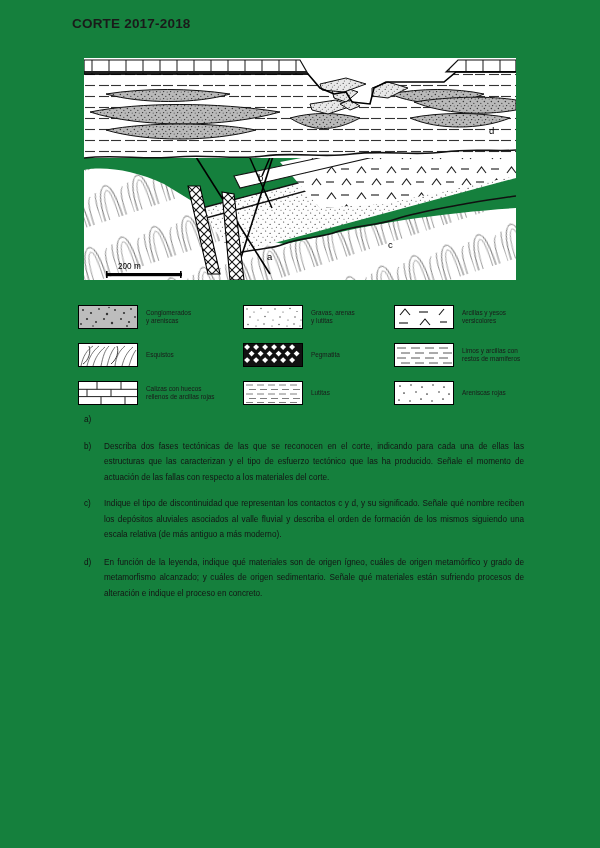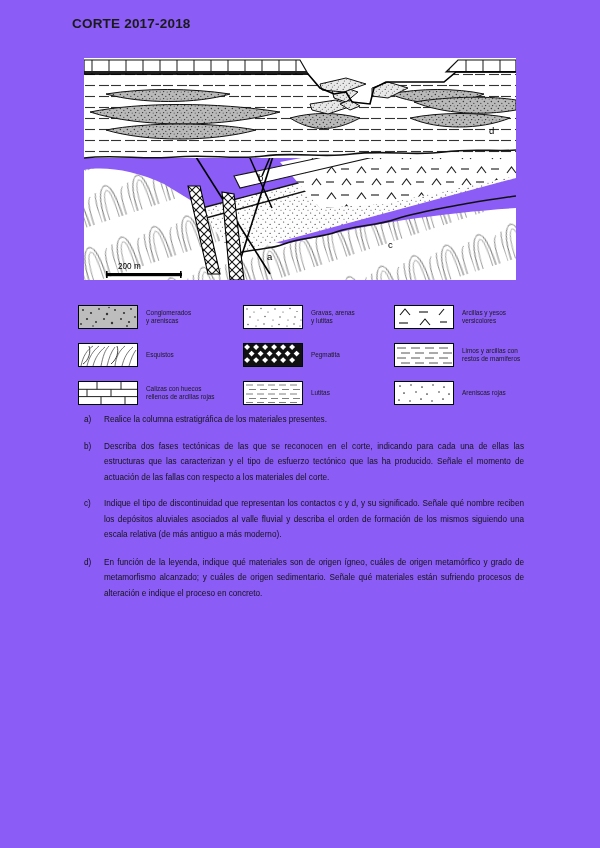--- a/index.html
+++ b/index.html
@@ -1,17 +1,17 @@
 <!DOCTYPE html>
 <html><head>
 <meta charset="utf-8">
 <style>
   html,body{margin:0;padding:0;background:#ffffff;}
   body{width:600px;height:848px;position:relative;font-family:"Liberation Sans",sans-serif;color:#111;}
-  .page{position:absolute;inset:0;background:#8b5cf6;}
+  .page{position:absolute;inset:0;background:#15803d;}
 
   .title{position:absolute;left:72px;top:16px;font-size:13.5px;font-weight:bold;letter-spacing:.2px;color:#1a1a1a;}
 
   .figure{position:absolute;left:84px;top:58px;width:432px;height:222px;}
   .figure svg{display:block;}
 
   .legend{position:absolute;left:78px;top:302px;width:452px;height:90px;}
   .legend-col{position:absolute;top:0;width:auto;}
   .legend-col.c1{left:0;}
   .legend-col.c2{left:165px;}
@@ -419,21 +419,20 @@
           </svg>
         </div>
         <div class="leg-label" style="white-space:pre-line">Areniscas rojas</div>
       </div>
     </div>
   </div>
 
   <div class="questions">
     <div class="q">
       <div class="q-mark">a)</div>
-      <div class="q-text">Realice la columna estratigráfica de los materiales presentes.</div>
     </div>
     <div class="q">
       <div class="q-mark">b)</div>
       <div class="q-text">Describa dos fases tectónicas de las que se reconocen en el corte, indicando para cada una de ellas las estructuras que las caracterizan y el tipo de esfuerzo tectónico que las ha producido. Señale el momento de actuación de las fallas con respecto a los materiales del corte.</div>
     </div>
     <div class="q tight">
       <div class="q-mark">c)</div>
       <div class="q-text">Indique el tipo de discontinuidad que representan los contactos c y d, y su significado. Señale qué nombre reciben los depósitos aluviales asociados al valle fluvial y describa el orden de formación de los mismos siguiendo una escala relativa (de más antiguo a más moderno).</div>
     </div>
     <div class="q tight">

